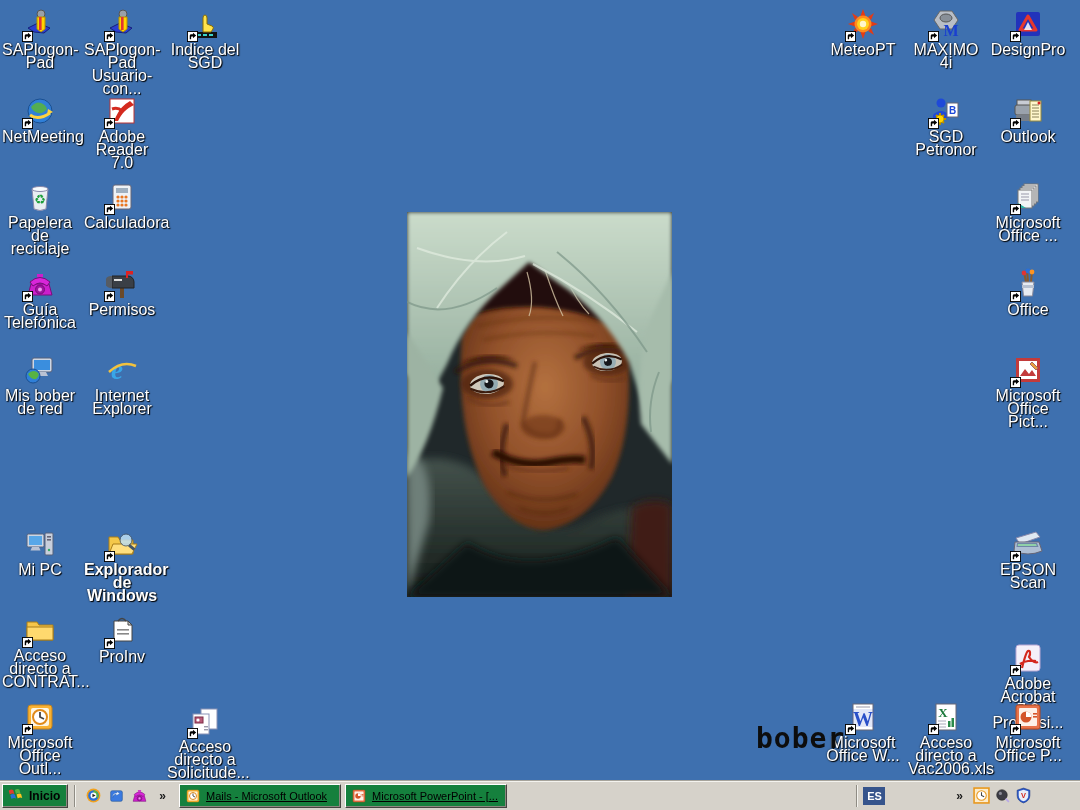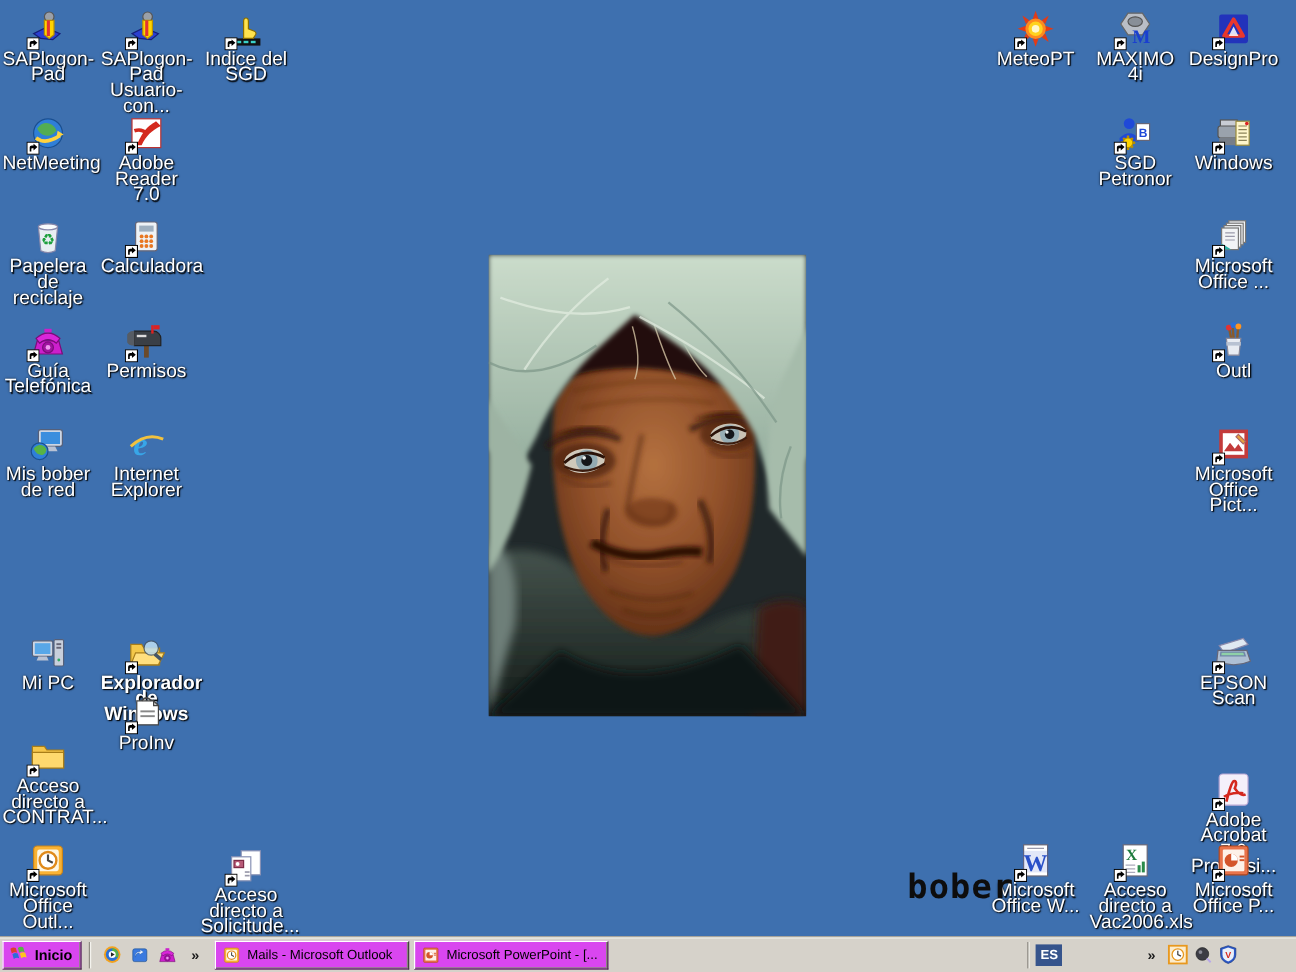--- a/index.html
+++ b/index.html
@@ -14,37 +14,37 @@
   .sarrow svg{width:11px;height:11px;display:block;}
   .dlabel{margin-top:3px;font-size:16px;line-height:13px;color:#fff;
     text-shadow:1px 1px 1px #000,0 0 2px rgba(0,0,0,.8);}
   .photo{position:absolute;left:407px;top:212px;width:265px;height:385px;overflow:hidden;}
   .watermark{position:absolute;left:756px;top:722px;font-size:28px;font-weight:bold;
     color:#0d0d0d;letter-spacing:1px;font-family:"DejaVu Sans Mono",monospace;}
   
   .taskbar{position:absolute;left:0;bottom:0;width:1080px;height:30px;background:#d6d2ca;
     border-top:1px solid #a7a49c;box-shadow:inset 0 1px 0 #f4f3ee;display:flex;
     align-items:center;padding:0 2px;box-sizing:border-box;gap:3px;}
-  .bevel{background:#d946ef;border-top:1px solid #fff;border-left:1px solid #fff;
+  .bevel{background:#15803d;border-top:1px solid #fff;border-left:1px solid #fff;
     border-right:1px solid #45433f;border-bottom:1px solid #45433f;
     box-shadow:inset -1px -1px 0 #8a887f;}
   .startbtn{height:24px;display:flex;align-items:center;gap:4px;padding:0 7px 0 4px;
     font-weight:bold;font-size:12px;color:#000;font-family:"Liberation Sans",sans-serif;}
   .startbtn svg{width:18px;height:18px;}
   .tbdiv{width:1px;height:22px;background:#8f8c84;box-shadow:1px 0 0 #f4f3ee;margin:0 3px;flex:none;}
   .ql{display:flex;align-items:center;gap:6px;padding:0 4px;}
   .qli{width:17px;height:17px;display:inline-block;}
   .qli svg{width:17px;height:17px;display:block;}
   .chev{font-size:12px;font-weight:bold;color:#1a1a1a;padding:0 4px;flex:none;}
   .tasks{display:flex;align-items:center;gap:4px;margin-left:6px;}
   .task{height:24px;width:162px;display:flex;align-items:center;gap:5px;padding:0 5px;
     font-size:11px;color:#000;font-family:"Liberation Sans",sans-serif;box-sizing:border-box;}
   .ticon{width:16px;height:16px;flex:none;}
   .ticon svg{width:16px;height:16px;display:block;}
-  .tlabel{white-space:nowrap;overflow:hidden;}
+  .tlabel{white-space:nowrap;overflow:hidden;text-decoration:underline;}
   .spacer{flex:1;}
   .lang{width:22px;height:18px;color:#fff;font-size:11px;font-weight:bold;display:flex;
     align-items:center;justify-content:center;flex:none;}
   .tname{font-size:11px;color:#000;padding:0 8px 0 7px;flex:none;margin-top:44px;}
   .tray{display:flex;align-items:center;gap:4px;padding:0 46px 0 3px;}
   .tri{width:17px;height:17px;display:inline-block;}
   .tri svg{width:17px;height:17px;display:block;}
 </style>
 </head>
 <body style="background: rgb(62, 112, 175);">
@@ -269,21 +269,21 @@
           </svg>
           <span class="sarrow">
             <svg viewBox="0 0 12 12">
               <rect x="0.5" y="0.5" width="11" height="11" fill="#fff" stroke="#000"></rect>
               <path d="M3 9 L3 5 Q3 3.5 5 3.5 L6.5 3.5 L6.5 2 L10 5 L6.5 8 L6.5 6 L5 6 Q4.5 6 4.5 7 L4.5 9 Z" fill="#000"></path>
             </svg>
           </span>
         </div>
         <div class="dlabel">Acceso directo a CONTRAT...</div>
       </div>
-      <div class="dicon" style="left: 84px; top: 578px;">
+      <div class="dicon" style="left: 84px; top: 615px;">
         <div class="dimg">
           <svg viewBox="0 0 32 32">
             <path d="M8 6 h14 l4 4 v16 h-18 Z" fill="#fff" stroke="#444"></path>
             <path d="M22 6 l4 4 h-4 Z" fill="#ccc" stroke="#444"></path>
             <rect x="11" y="14" width="12" height="1.6" fill="#888"></rect>
             <rect x="11" y="18" width="12" height="1.6" fill="#888"></rect>
             <path d="M12 6 q4 -5 8 0" stroke="#444" stroke-width="1.5" fill="none"></path>
           </svg>
           <span class="sarrow">
             <svg viewBox="0 0 12 12">
@@ -421,21 +421,21 @@
             </g>
             <circle cx="27" cy="8" r="1.5" fill="#d22"></circle>
           </svg>
           <span class="sarrow">
             <svg viewBox="0 0 12 12">
               <rect x="0.5" y="0.5" width="11" height="11" fill="#fff" stroke="#000"></rect>
               <path d="M3 9 L3 5 Q3 3.5 5 3.5 L6.5 3.5 L6.5 2 L10 5 L6.5 8 L6.5 6 L5 6 Q4.5 6 4.5 7 L4.5 9 Z" fill="#000"></path>
             </svg>
           </span>
         </div>
-        <div class="dlabel">Windows</div>
+        <div class="dlabel">Outlook</div>
       </div>
       <div class="dicon" style="left: 990px; top: 181.2px;">
         <div class="dimg">
           <svg viewBox="0 0 32 32">
             <g stroke="#777" fill="#f2f4f6">
               <rect x="12" y="3" width="14" height="18"></rect>
               <rect x="10" y="5" width="14" height="18"></rect>
               <rect x="8" y="7" width="14" height="18"></rect>
               <rect x="6" y="9" width="14" height="18"></rect>
             </g>
@@ -463,21 +463,21 @@
             <path d="M10 14 h12 l-1.5 14 h-9 Z" fill="#e8ecf2" stroke="#889"></path>
             <rect x="10" y="17" width="12" height="3" fill="#b8c2d2"></rect>
           </svg>
           <span class="sarrow">
             <svg viewBox="0 0 12 12">
               <rect x="0.5" y="0.5" width="11" height="11" fill="#fff" stroke="#000"></rect>
               <path d="M3 9 L3 5 Q3 3.5 5 3.5 L6.5 3.5 L6.5 2 L10 5 L6.5 8 L6.5 6 L5 6 Q4.5 6 4.5 7 L4.5 9 Z" fill="#000"></path>
             </svg>
           </span>
         </div>
-        <div class="dlabel">Outl</div>
+        <div class="dlabel">Office</div>
       </div>
       <div class="dicon" style="left: 990px; top: 354.4px;">
         <div class="dimg">
           <svg viewBox="0 0 32 32">
             <rect x="4" y="4" width="24" height="24" fill="#c33b3b"></rect>
             <rect x="7" y="7" width="18" height="18" fill="#fff"></rect>
             <path d="M8 22 l5 -7 4 5 3 -4 4 6 Z" fill="#c33b3b"></path>
             <path d="M20 8 l6 6 -2 2 -6 -6 Z" fill="#e8a23e" stroke="#a66"></path>
           </svg>
           <span class="sarrow">

